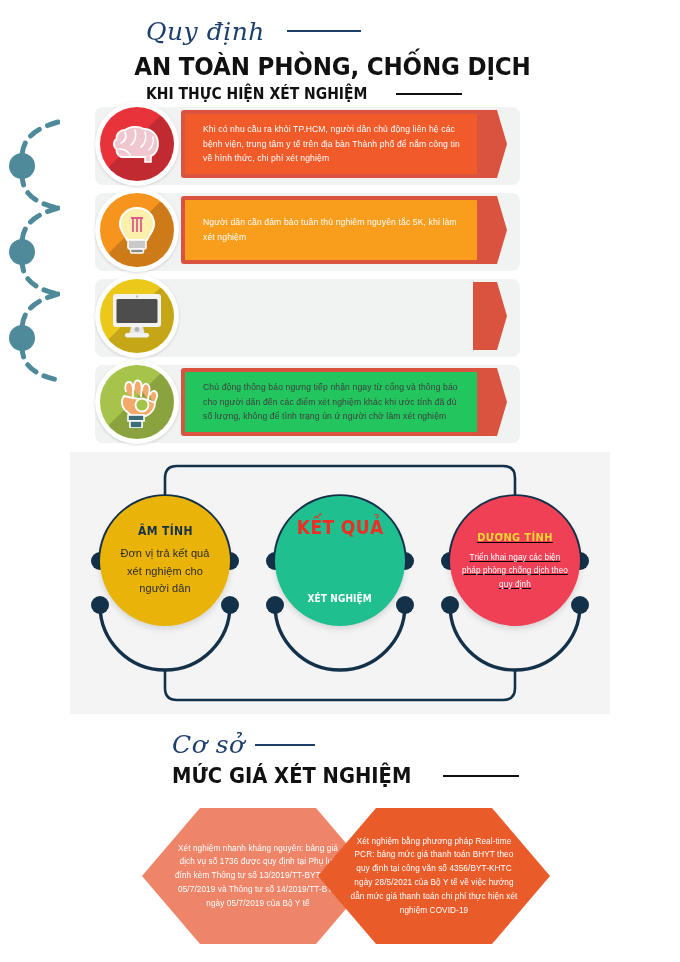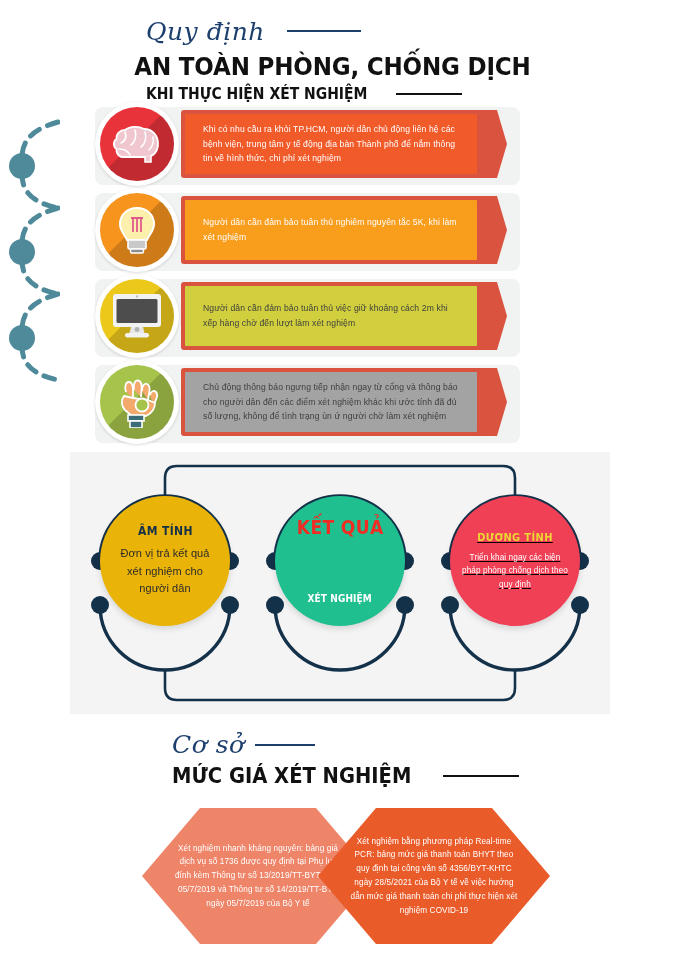--- a/index.html
+++ b/index.html
@@ -145,21 +145,21 @@
       <circle cx="22" cy="234" r="13" fill="#4f8a9b"></circle>
     </svg>
 
     <div class="step" style="top:0">
       <div class="step-shadowpad"></div>
       <svg class="banner-tail" style="left:413px;" viewBox="0 0 34 80">
         <path d="M0 6 L24 6 L34 40 L24 74 L0 74 Z" fill="#d9533f"></path>
       </svg>
       <div class="banner" id="bn1" style="left:121px; width:300px; background:#d9533f;">
         <div class="banner-in" id="bni1" style="background:#f15a29;">
-          <span class="btxt">Khi có nhu cầu ra khỏi TP.HCM, người dân chủ động liên hệ các bệnh viện, trung tâm y tế động địa bàn Thành phố để nắm thông tin về hình thức, chi phí xét nghiệm</span>
+          <span class="btxt">Khi có nhu cầu ra khỏi TP.HCM, người dân chủ động liên hệ các bệnh viện, trung tâm y tế trên địa bàn Thành phố để nắm công tin về hình thức, chi phí xét nghiệm</span>
         </div>
       </div>
       <div class="circ-wrap">
         <div class="circle-o"></div>
         <div class="circle-i" style="background:#e8333a;">
           <div class="circ-shade"></div>
           <svg class="ic" width="52" height="46" viewBox="0 0 52 46">
             <path d="M14 9 C9 9 5 13 5.5 18 C2 20 2 26 5.5 28 C5 33 9 37 14 36 L34 36 C42 36 47 31 47 23 C47 14 41 8 33 8 C28 5 19 5 14 9 Z" fill="#f0c7cf" stroke="#fff" stroke-width="1.8"></path>
             <path d="M34 36 L34 41 L40 41 L40 34" fill="#f0c7cf" stroke="#fff" stroke-width="1.6"></path>
             <g fill="none" stroke="#fff" stroke-width="1.6" stroke-linecap="round">
@@ -197,25 +197,20 @@
           </svg>
         </div>
       </div>
     </div>
 
     <div class="step" style="top:172px">
       <div class="step-shadowpad"></div>
       <svg class="banner-tail" style="left:413px;" viewBox="0 0 34 80">
         <path d="M0 6 L24 6 L34 40 L24 74 L0 74 Z" fill="#d9533f"></path>
       </svg>
-      <div class="banner" style="left:121px; width:300px; background:#d9533f;">
-        <div class="banner-in" style="background:#d2cf3e;">
-          <span class="btxt dark">Người dân cần đảm bảo tuân thủ việc giữ khoảng cách 2m khi xếp hàng chờ đến lượt làm xét nghiệm</span>
-        </div>
-      </div>
       <div class="circ-wrap">
         <div class="circle-o"></div>
         <div class="circle-i" style="background:#ecc81b;">
           <div class="circ-shade"></div>
           <svg class="ic" width="52" height="48" viewBox="0 0 52 48">
             <rect x="2" y="2" width="48" height="33" rx="3" fill="#f2f2f2"></rect>
             <rect x="5.5" y="7" width="41" height="24" rx="1.5" fill="#4d4d4d"></rect>
             <circle cx="26" cy="4.4" r="1.1" fill="#b8b8b8"></circle>
             <path d="M20 35 L32 35 L33.5 41 L18.5 41 Z" fill="#e6e6e6"></path>
             <circle cx="26" cy="37.5" r="2.4" fill="#b3b3b3"></circle>
@@ -224,21 +219,21 @@
         </div>
       </div>
     </div>
 
     <div class="step" style="top:258px">
       <div class="step-shadowpad"></div>
       <svg class="banner-tail" style="left:413px;" viewBox="0 0 34 80">
         <path d="M0 6 L24 6 L34 40 L24 74 L0 74 Z" fill="#d9533f"></path>
       </svg>
       <div class="banner" style="left:121px; width:300px; background:#d9533f;">
-        <div class="banner-in" style="background:#a3a3a3;">
+        <div class="banner-in" style="background:#22c55e;">
           <span class="btxt dark">Chủ động thông báo ngưng tiếp nhận ngay từ cổng và thông báo cho người dân đến các điểm xét nghiệm khác khi ước tính đã đủ số lượng, không để tình trạng ùn ứ người chờ làm xét nghiệm</span>
         </div>
       </div>
       <div class="circ-wrap">
         <div class="circle-o"></div>
         <div class="circle-i" style="background:#a6c44b;">
           <div class="circ-shade"></div>
           <svg class="ic" width="50" height="52" viewBox="0 0 50 52">
             <g stroke="#fff" stroke-width="1.8" fill="#f2a96b" stroke-linejoin="round">
               <path d="M14 16 C12 10 14 6 17 6 C20 6 21 10 21 15 L21 22"></path>

